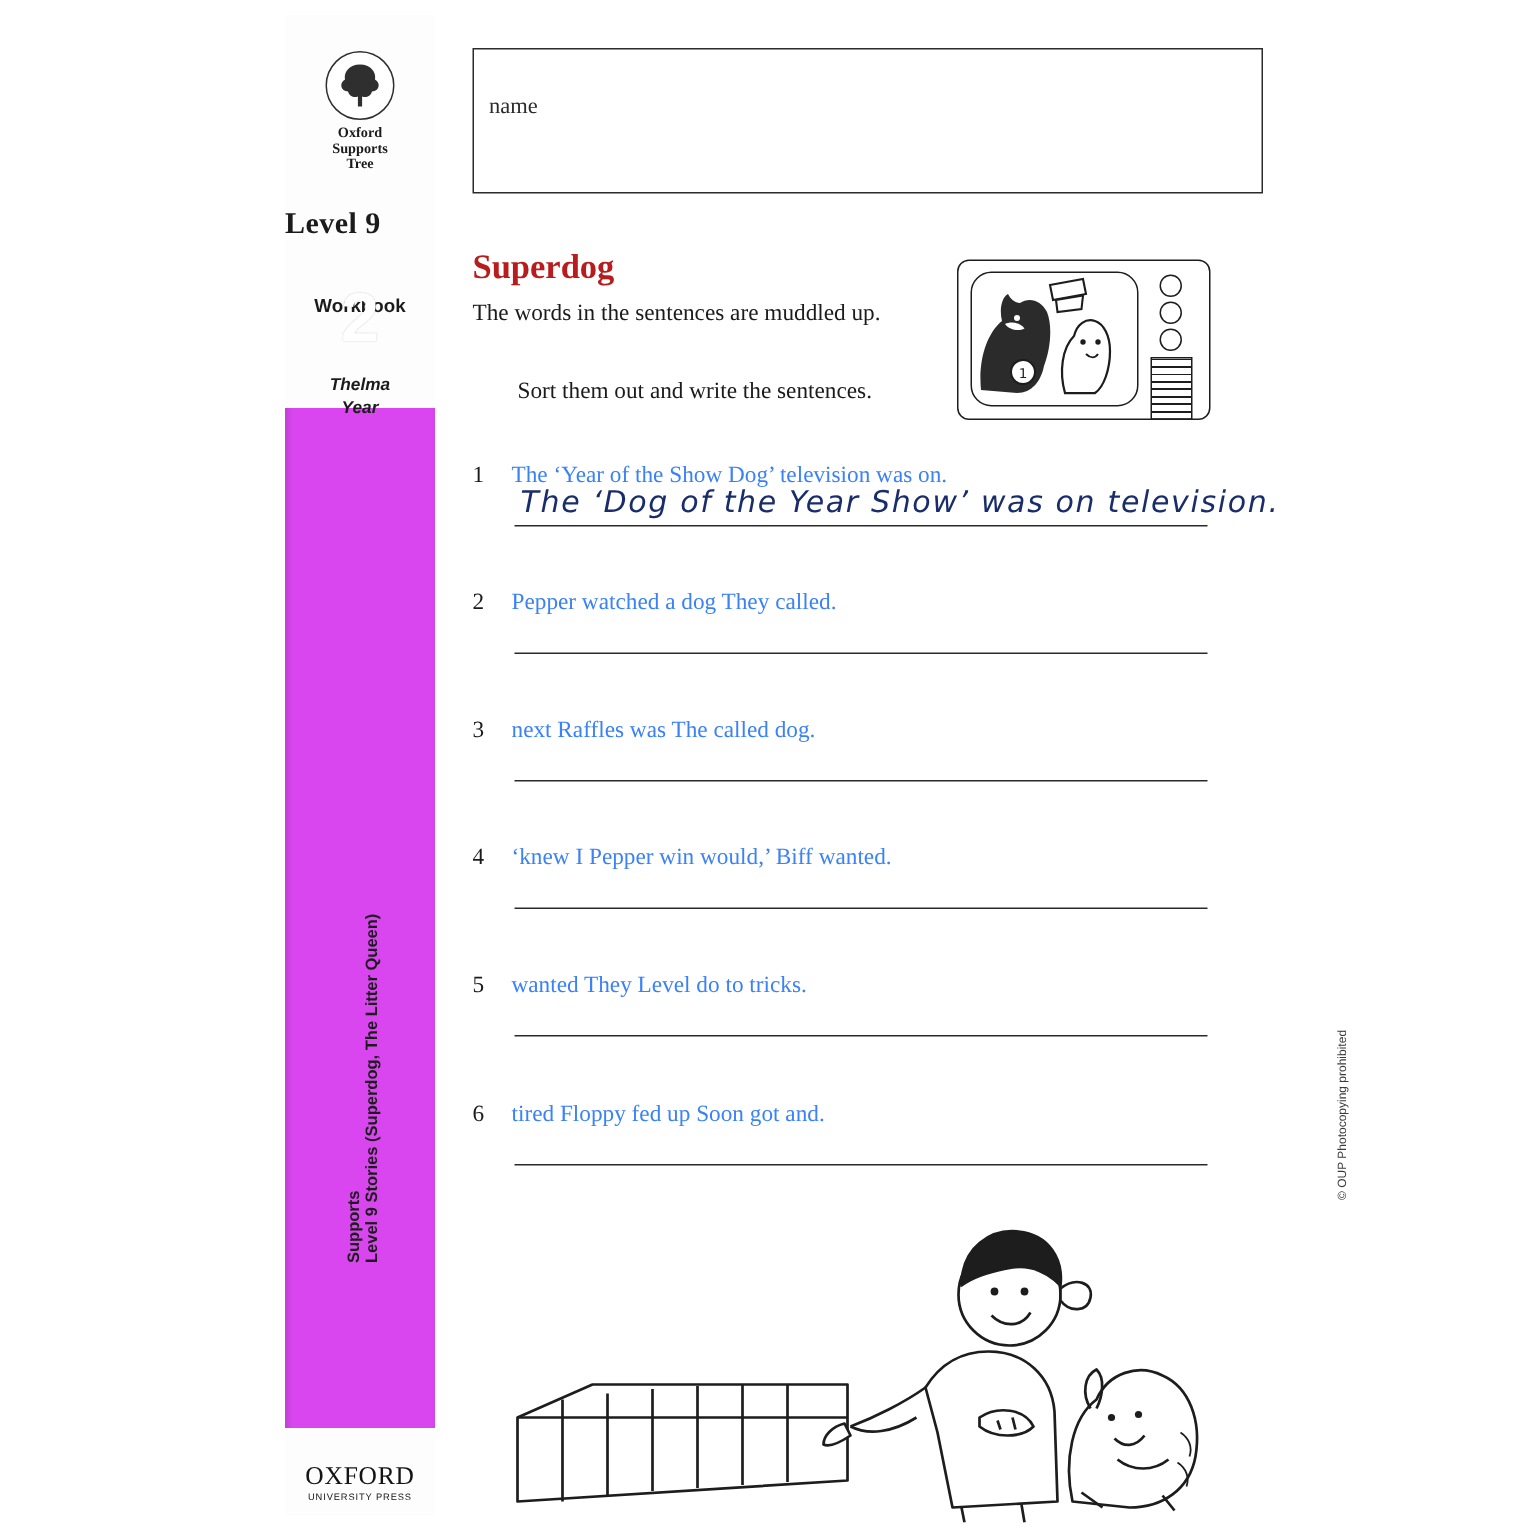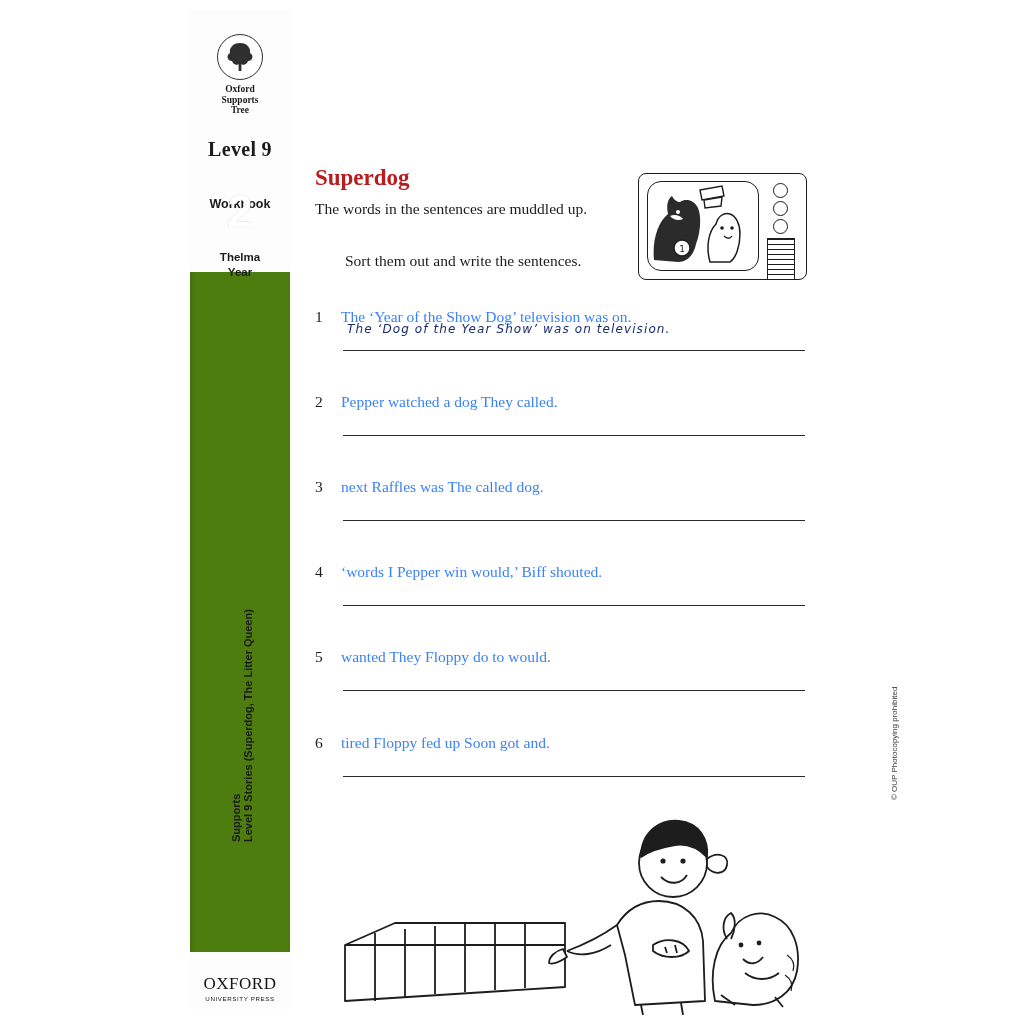--- a/index.html
+++ b/index.html
@@ -19,21 +19,21 @@
     background: #ffffff;
   }
 
   
   .spine {
     position: absolute;
     left: 190px;
     top: 10px;
     width: 100px;
     height: 1000px;
-    background: #4d7c0f;
+    background: #d946ef;
     box-shadow: 2px 0 4px rgba(0,0,0,0.12) inset;
   }
   .spine-top-white {
     position: absolute;
     left: 0;
     top: 0;
     width: 100px;
     height: 262px;
     background: #fdfdfd;
   }
@@ -69,21 +69,20 @@
     line-height: 10.5px;
     color: #1a1a1a;
     font-weight: bold;
   }
 
   .level-title {
     position: absolute;
     left: 0;
     top: 128px;
     width: 100px;
-    text-align: center;
     font-family: "Liberation Serif", serif;
     font-size: 20px;
     font-weight: bold;
     color: #1b1b1b;
     letter-spacing: 0.3px;
   }
   .workbook-label {
     position: absolute;
     left: 0;
     top: 155px;
@@ -112,20 +111,21 @@
     position: absolute;
     left: 0;
     top: 240px;
     width: 100px;
     text-align: center;
     font-family: "Liberation Sans", sans-serif;
     font-size: 11.5px;
     font-weight: bold;
     color: #1b1b1b;
     line-height: 15px;
+    font-style: italic;
   }
 
   .spine-vertical {
     position: absolute;
     left: -68px;
     top: 700px;
     width: 240px;
     transform: rotate(-90deg);
     transform-origin: center center;
     font-family: "Liberation Sans", sans-serif;
@@ -275,21 +275,21 @@
     left: 28px;
     top: 42px;
     width: 462px;
     border-bottom: 1px solid #2a2a2a;
   }
   .ex-answer {
     position: absolute;
     left: 32px;
     top: 12px;
     font-family: "DejaVu Sans", sans-serif;
-    font-size: 12px;
+    font-size: 20px;
     font-style: italic;
     color: #1a2d6b;
     letter-spacing: 1.1px;
     white-space: nowrap;
   }
 
   .copyright {
     position: absolute;
     left: 600px;
     top: 790px;
@@ -345,20 +345,23 @@
     </div>
 
     <div class="oup">
       <div class="oup-main">OXFORD</div>
       <div class="oup-sub">UNIVERSITY PRESS</div>
     </div>
   </div>
 
   <div class="sheet">
 
+    <div class="name-box">
+      <div class="name-label">name</div>
+    </div>
 
     <div class="worksheet-title">Superdog</div>
 
     <div class="instruction l1">The words in the sentences are muddled up.</div>
     <div class="instruction l2">Sort them out and write the sentences.</div>
 
     <div class="tv">
       <div class="tv-screen">
         <svg width="110" height="88" viewBox="0 0 110 88">
 
@@ -402,28 +405,28 @@
 
     <div class="exercise" style="top:468px">
       <div class="ex-num">3</div>
       <div class="ex-text">next Raffles was The called dog.</div>
       <div class="ex-rule"></div>
       <div class="ex-answer"></div>
     </div>
 
     <div class="exercise" style="top:553px">
       <div class="ex-num">4</div>
-      <div class="ex-text">‘words I Pepper win would,’ Biff shouted.</div>
+      <div class="ex-text">‘knew I Pepper win would,’ Biff wanted.</div>
       <div class="ex-rule"></div>
       <div class="ex-answer"></div>
     </div>
 
     <div class="exercise" style="top:638px">
       <div class="ex-num">5</div>
-      <div class="ex-text">wanted They Floppy do to would.</div>
+      <div class="ex-text">wanted They Level do to tricks.</div>
       <div class="ex-rule"></div>
       <div class="ex-answer"></div>
     </div>
 
     <div class="exercise" style="top:724px">
       <div class="ex-num">6</div>
       <div class="ex-text">tired Floppy fed up Soon got and.</div>
       <div class="ex-rule"></div>
       <div class="ex-answer"></div>
     </div>

